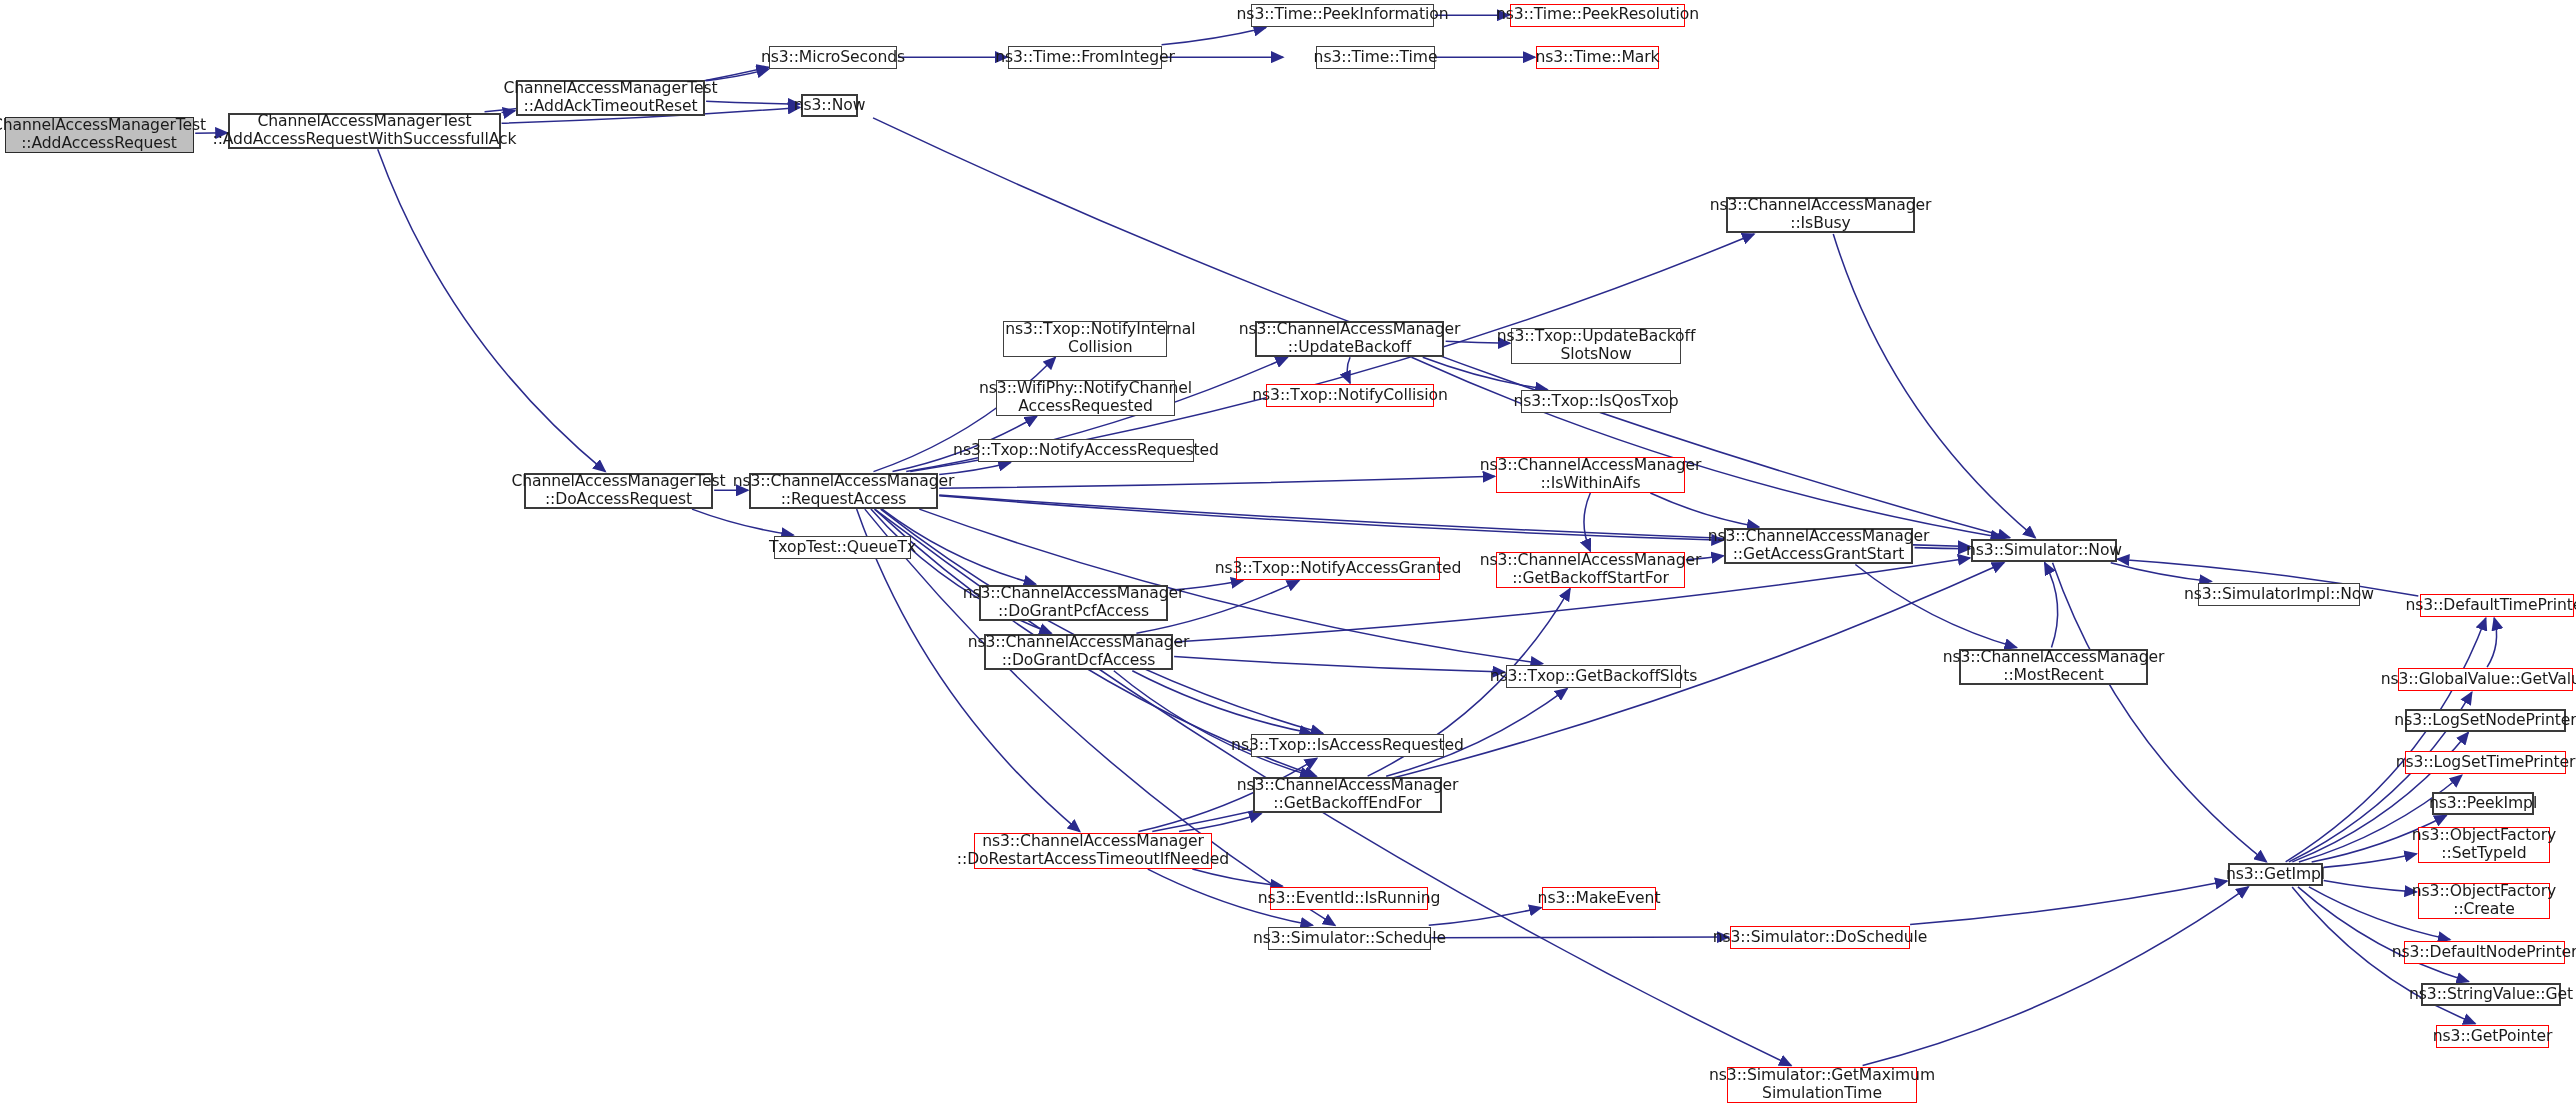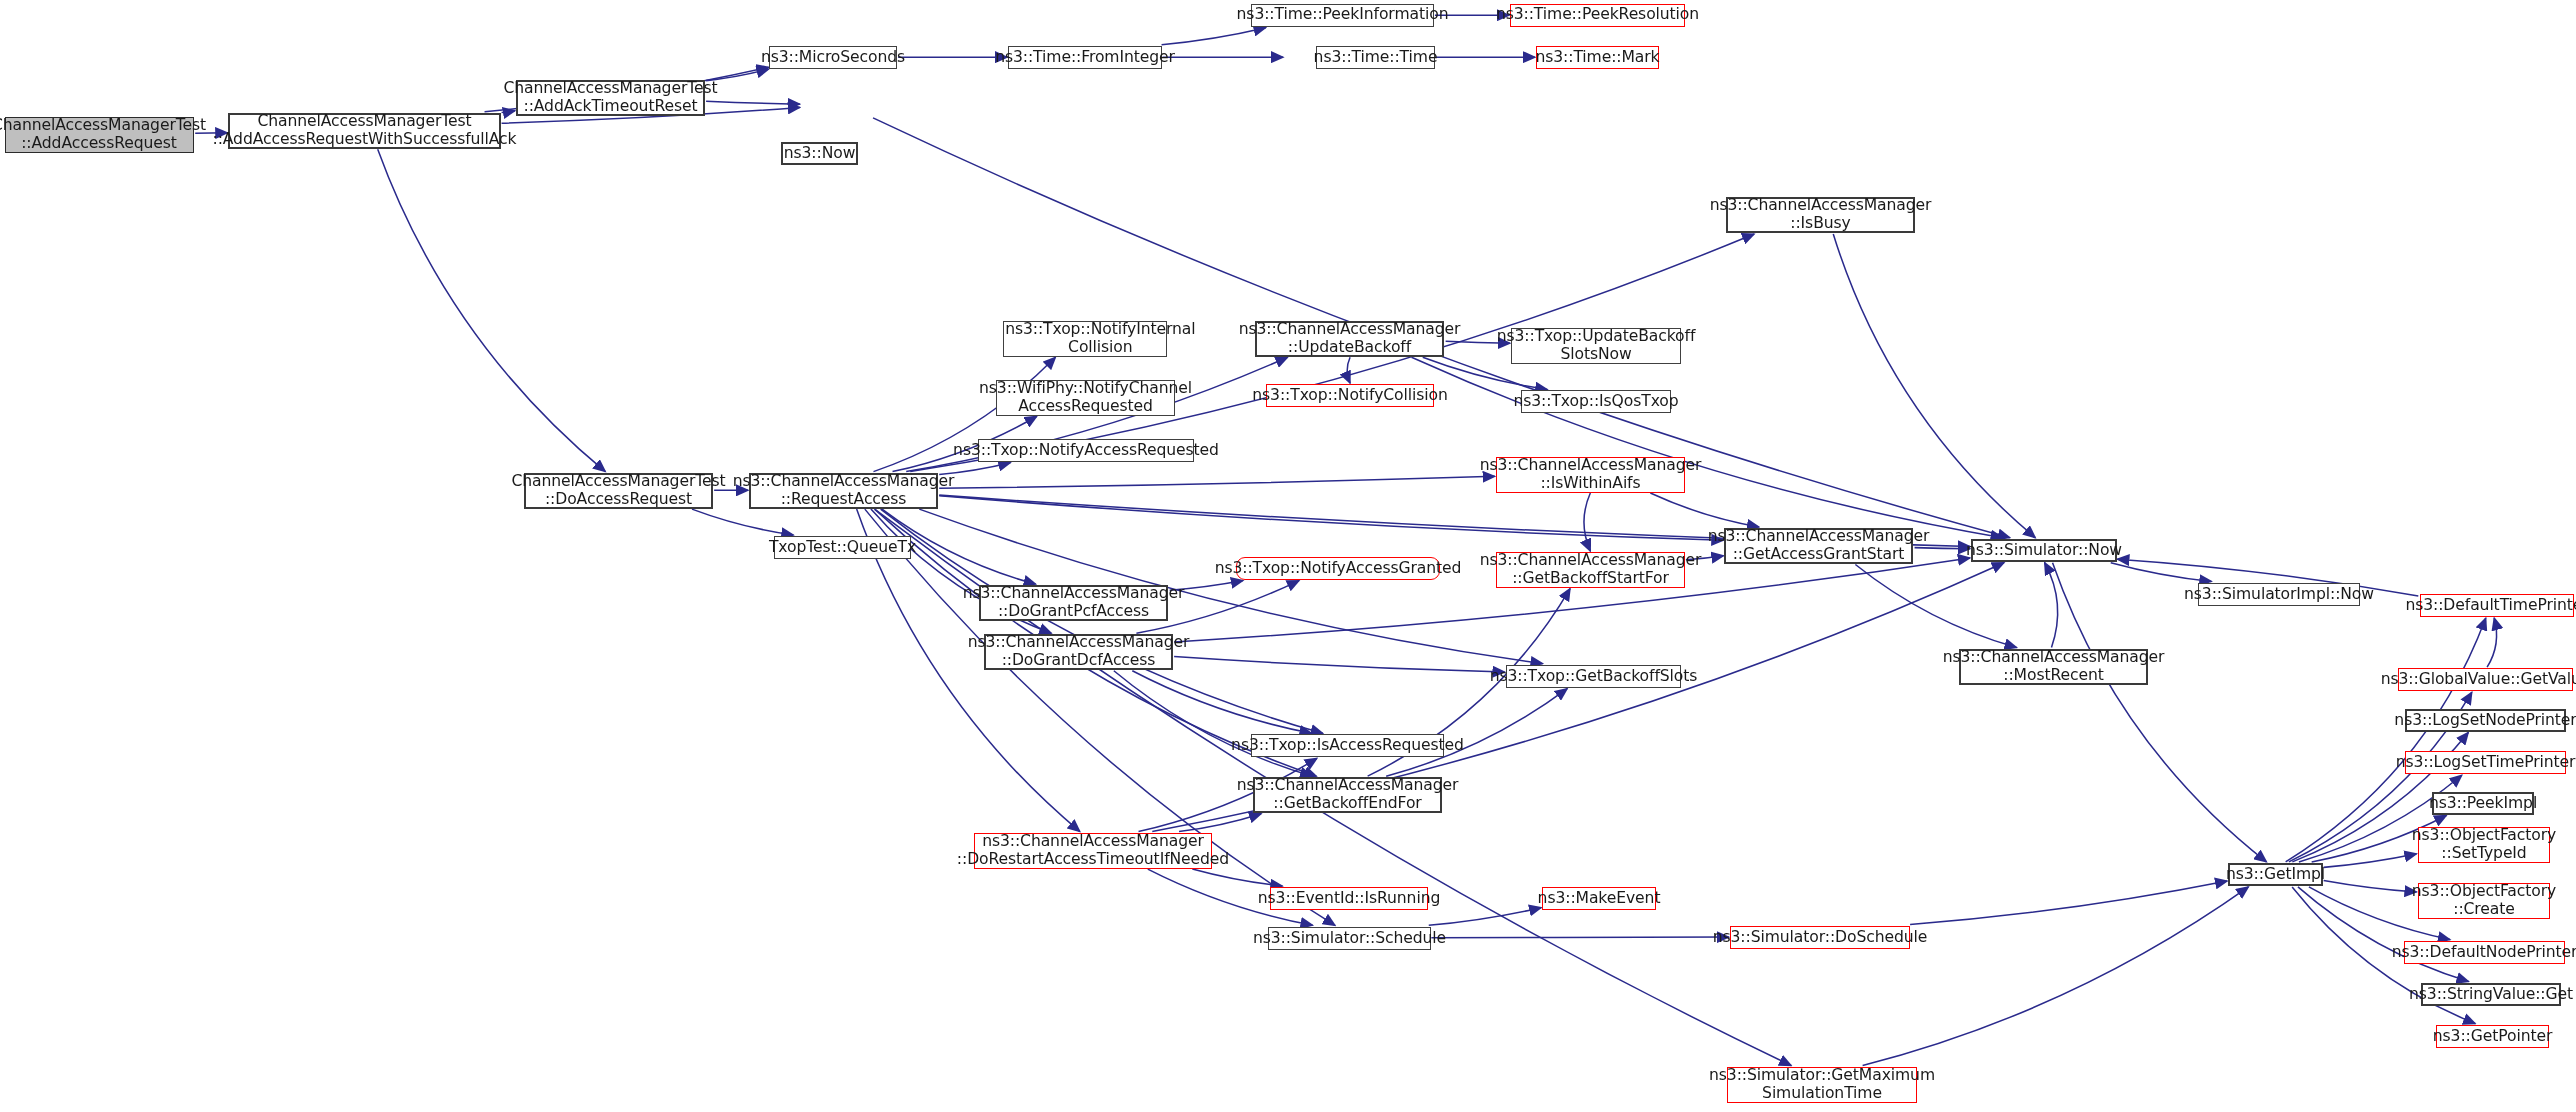--- a/index.html
+++ b/index.html
@@ -125,21 +125,21 @@
       </g>
   </svg>
   <div id="node-layer">
       <div class="node root" style="left: 4.5px; top: 117px; width: 189px; height: 36px;"><span>ChannelAccessManagerTest
 ::AddAccessRequest</span></div>
       <div class="node thick" style="left: 228px; top: 113px; width: 273px; height: 36px;"><span>ChannelAccessManagerTest
 ::AddAccessRequestWithSuccessfullAck</span></div>
       <div class="node thick" style="left: 516px; top: 80px; width: 189px; height: 36px;"><span>ChannelAccessManagerTest
 ::AddAckTimeoutReset</span></div>
       <div class="node" style="left: 769px; top: 46px; width: 128px; height: 23px; align-items: center;"><span>ns3::MicroSeconds</span></div>
-      <div class="node thick" style="left: 781px; top: 94px; width: 77px; height: 23px; margin-top: 48px;"><span>ns3::Now</span></div>
+      <div class="node thick" style="left: 801px; top: 94px; width: 57px; height: 23px;"><span>ns3::Now</span></div>
       <div class="node" style="left: 1008px; top: 46px; width: 154px; height: 23px;"><span>ns3::Time::FromInteger</span></div>
       <div class="node" style="left: 1251px; top: 3.6px; width: 183px; height: 23px;"><span>ns3::Time::PeekInformation</span></div>
       <div class="node" style="left: 1284px; top: 46px; width: 119px; height: 23px; margin-left: 32px;"><span>ns3::Time::Time</span></div>
       <div class="node red" style="left: 1510px; top: 3.6px; width: 175px; height: 23px;"><span>ns3::Time::PeekResolution</span></div>
       <div class="node red" style="left: 1536px; top: 46px; width: 123px; height: 23px;"><span>ns3::Time::Mark</span></div>
       <div class="node thick" style="left: 524px; top: 473px; width: 189px; height: 36px;"><span>ChannelAccessManagerTest
 ::DoAccessRequest</span></div>
       <div class="node thick" style="left: 749px; top: 473px; width: 189px; height: 36px;"><span>ns3::ChannelAccessManager
 ::RequestAccess</span></div>
       <div class="node" style="left: 774px; top: 536px; width: 137px; height: 23px;"><span>TxopTest::QueueTx</span></div>
@@ -155,21 +155,21 @@
 SlotsNow</span></div>
       <div class="node" style="left: 1521px; top: 390px; width: 150px; height: 23px;"><span>ns3::Txop::IsQosTxop</span></div>
       <div class="node thick" style="left: 1726px; top: 197px; width: 189px; height: 36px;"><span>ns3::ChannelAccessManager
 ::IsBusy</span></div>
       <div class="node red" style="left: 1496px; top: 457px; width: 189px; height: 36px;"><span>ns3::ChannelAccessManager
 ::IsWithinAifs</span></div>
       <div class="node red" style="left: 1496px; top: 552px; width: 189px; height: 36px;"><span>ns3::ChannelAccessManager
 ::GetBackoffStartFor</span></div>
       <div class="node thick" style="left: 1724px; top: 528px; width: 189px; height: 36px;"><span>ns3::ChannelAccessManager
 ::GetAccessGrantStart</span></div>
-      <div class="node red" style="left: 1236px; top: 557px; width: 204px; height: 23px; border-radius: 9px;"><span>ns3::Txop::NotifyAccessGranted</span></div>
+      <div class="node red" style="left: 1236px; top: 557px; width: 204px; height: 23px;"><span>ns3::Txop::NotifyAccessGranted</span></div>
       <div class="node thick" style="left: 979px; top: 585px; width: 189px; height: 36px;"><span>ns3::ChannelAccessManager
 ::DoGrantPcfAccess</span></div>
       <div class="node thick" style="left: 984px; top: 634px; width: 189px; height: 36px;"><span>ns3::ChannelAccessManager
 ::DoGrantDcfAccess</span></div>
       <div class="node thick" style="left: 1971px; top: 539px; width: 146px; height: 23px;"><span>ns3::Simulator::Now</span></div>
       <div class="node" style="left: 2198px; top: 583px; width: 162px; height: 23px;"><span>ns3::SimulatorImpl::Now</span></div>
       <div class="node thick" style="left: 1959px; top: 649px; width: 189px; height: 36px;"><span>ns3::ChannelAccessManager
 ::MostRecent</span></div>
       <div class="node" style="left: 1506px; top: 665px; width: 175px; height: 23px;"><span>ns3::Txop::GetBackoffSlots</span></div>
       <div class="node" style="left: 1251px; top: 734px; width: 193px; height: 23px;"><span>ns3::Txop::IsAccessRequested</span></div>

